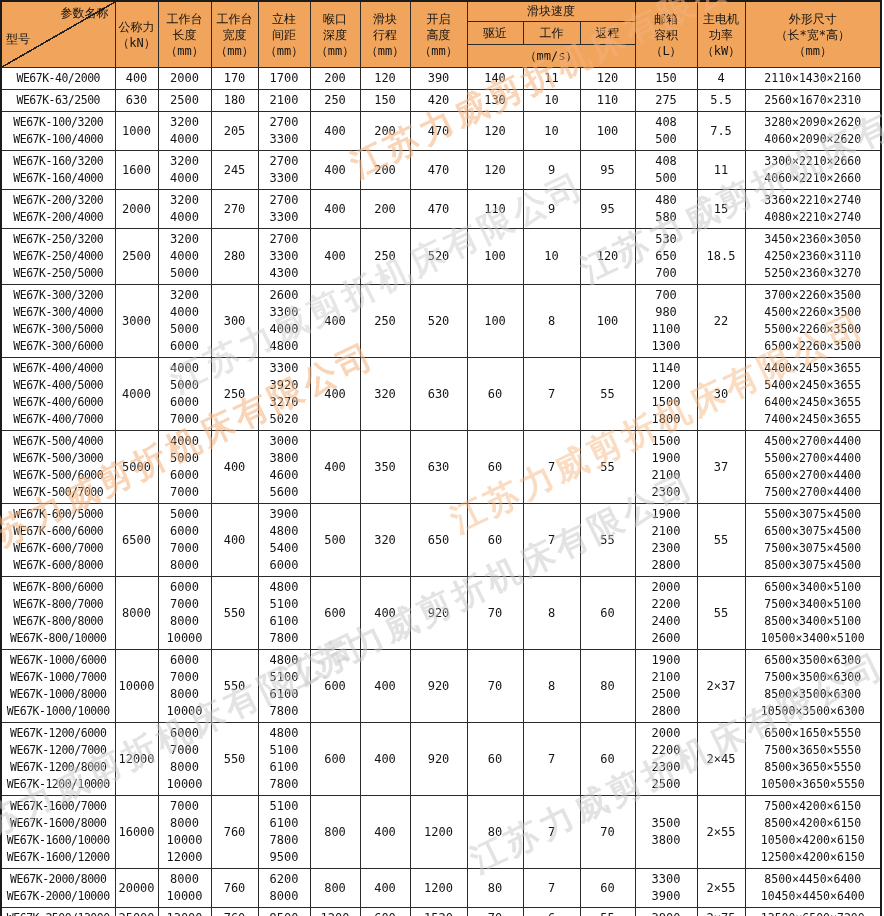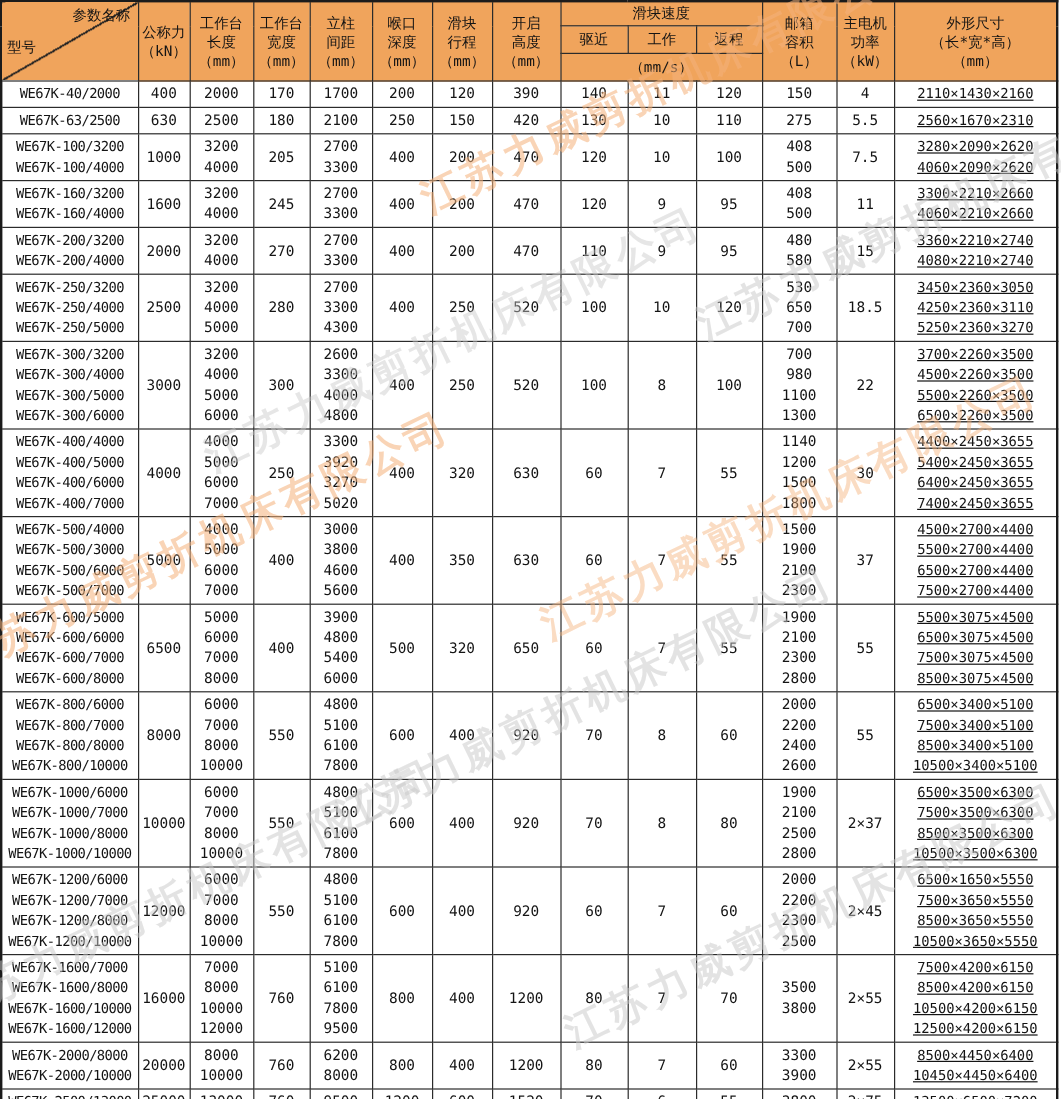--- a/index.html
+++ b/index.html
@@ -13,21 +13,21 @@
   td{line-height:17px;}
   .line{line-height:17px;}
   .hline{line-height:16px;}
   .speed-sub{height:20px;margin-top:12px;}
   .corner{position:relative;padding:4px;
      background-image:linear-gradient(to bottom right,rgba(0,0,0,0) 49.3%,#222 49.3%,#222 50.7%,rgba(0,0,0,0) 50.7%),
                       linear-gradient(#F0A45C,#F0A45C);}
   .corner-top{position:absolute;top:3px;right:6px;}
   .corner-bottom{position:absolute;bottom:19px;left:4px;}
   .cell-models{font-size:11.5px;letter-spacing:-0.5px;}
-  .cell-dims{font-size:11.5px;text-decoration:underline;}
+  .cell-dims{font-size:11.5px;}
   .wm{position:absolute;transform:rotate(-26deg);font-size:34px;letter-spacing:4px;
       white-space:nowrap;pointer-events:none;z-index:3;
       font-family:"DejaVu Sans","Liberation Sans",sans-serif;font-weight:bold;}
 </style>
 </head>
 <body>
 
 <div class="wrap">
   <table>
     <colgroup>

